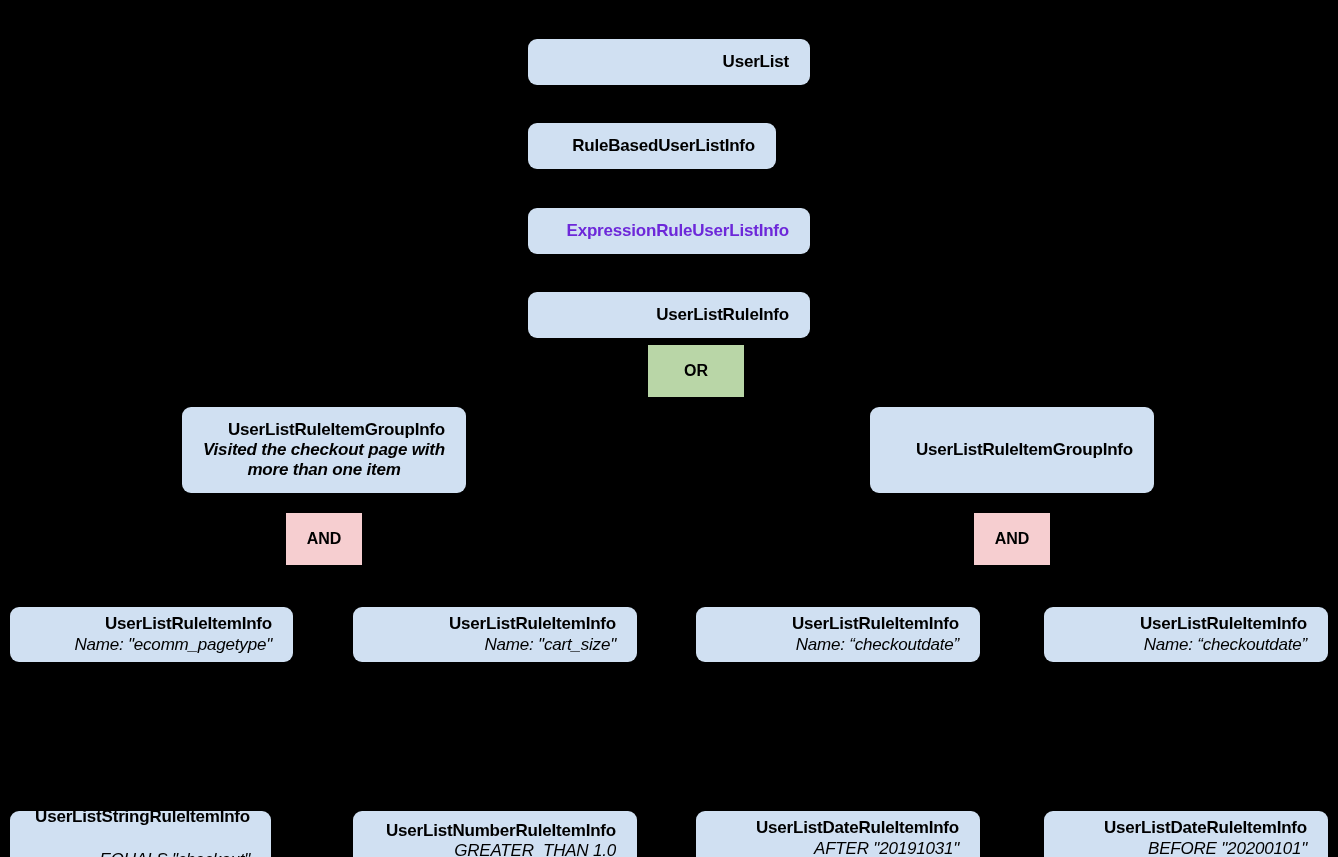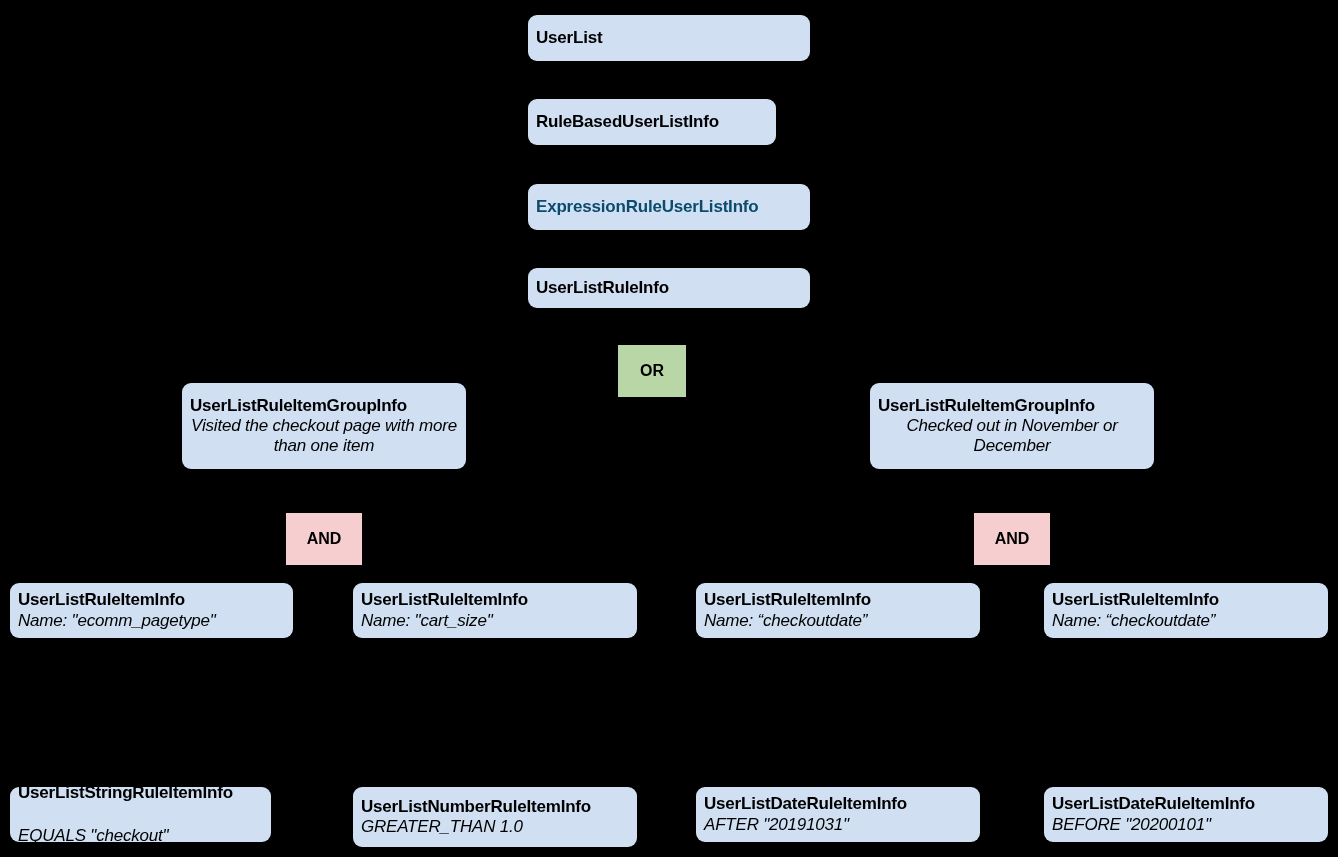--- a/index.html
+++ b/index.html
@@ -18,40 +18,42 @@
     background: #000000;
     overflow: hidden;
   }
   .node {
     position: absolute;
     box-sizing: border-box;
     background: #d0e0f2;
     border-radius: 9px;
     display: flex;
     flex-direction: column;
-    align-items: flex-start;
+    align-items: flex-end;
     justify-content: center;
     text-align: center;
     color: #000000;
     line-height: 1.18;
-    padding: 2px 8px;
+    padding: 2px 21px;
+    margin-top: 24px;
   }
   .node .title {
     font-weight: bold;
     font-size: 17px;
     letter-spacing: -0.2px;
     white-space: nowrap;
   }
   .node .subtitle {
     font-style: italic;
     font-size: 17px;
     letter-spacing: -0.2px;
   }
   .node.wrap .subtitle {
     white-space: normal;
+    font-weight: bold;
   }
   .op {
     position: absolute;
     box-sizing: border-box;
     border-radius: 0;
     display: flex;
     align-items: center;
     justify-content: center;
     font-weight: bold;
     font-size: 16px;
@@ -108,33 +110,32 @@
         <polygon points="1181,778 1191,778 1186,787" fill="#000000"></polygon>
       </g>
   </svg>
   <div id="node-layer">
       <div class="node" style="left: 528px; top: 15px; width: 282px; height: 46px; background: rgb(208, 224, 242); color: rgb(0, 0, 0);">
         <div class="title">UserList</div>
       </div>
       <div class="node" style="left: 528px; top: 99px; width: 248px; height: 46px; background: rgb(208, 224, 242); color: rgb(0, 0, 0);">
         <div class="title">RuleBasedUserListInfo</div>
       </div>
-      <div class="node" style="left: 528px; top: 184px; width: 282px; height: 46px; background: rgb(208, 224, 242); color: #0c4a6e;">
+      <div class="node" style="left: 528px; top: 184px; width: 282px; height: 46px; background: rgb(208, 224, 242); color: #6d28d9;">
         <div class="title">ExpressionRuleUserListInfo</div>
       </div>
-      <div class="node" style="left: 528px; top: 268px; width: 282px; height: 40px; background: rgb(208, 224, 242); color: rgb(0, 0, 0);">
+      <div class="node" style="left: 528px; top: 268px; width: 282px; height: 46px; background: rgb(208, 224, 242); color: rgb(0, 0, 0);">
         <div class="title">UserListRuleInfo</div>
       </div>
       <div class="node wrap" style="left: 182px; top: 383px; width: 284px; height: 86px; background: rgb(208, 224, 242); color: rgb(0, 0, 0);">
         <div class="title">UserListRuleItemGroupInfo</div>
         <div class="subtitle">Visited the checkout page with more than one item</div>
       </div>
       <div class="node wrap" style="left: 870px; top: 383px; width: 284px; height: 86px; background: rgb(208, 224, 242); color: rgb(0, 0, 0);">
         <div class="title">UserListRuleItemGroupInfo</div>
-        <div class="subtitle">Checked out in November or December</div>
       </div>
       <div class="node" style="left: 10px; top: 583px; width: 283px; height: 55px; background: rgb(208, 224, 242); color: rgb(0, 0, 0);">
         <div class="title">UserListRuleItemInfo</div>
         <div class="subtitle">Name: "ecomm_pagetype"</div>
       </div>
       <div class="node" style="left: 353px; top: 583px; width: 284px; height: 55px; background: rgb(208, 224, 242); color: rgb(0, 0, 0);">
         <div class="title">UserListRuleItemInfo</div>
         <div class="subtitle">Name: "cart_size"</div>
       </div>
       <div class="node" style="left: 696px; top: 583px; width: 284px; height: 55px; background: rgb(208, 224, 242); color: rgb(0, 0, 0);">
@@ -154,17 +155,17 @@
         <div class="subtitle">GREATER_THAN 1.0</div>
       </div>
       <div class="node" style="left: 696px; top: 787px; width: 284px; height: 55px; background: rgb(208, 224, 242); color: rgb(0, 0, 0);">
         <div class="title">UserListDateRuleItemInfo</div>
         <div class="subtitle">AFTER "20191031"</div>
       </div>
       <div class="node" style="left: 1044px; top: 787px; width: 284px; height: 55px; background: rgb(208, 224, 242); color: rgb(0, 0, 0);">
         <div class="title">UserListDateRuleItemInfo</div>
         <div class="subtitle">BEFORE "20200101"</div>
       </div>
-      <div class="op or" style="left: 618px; top: 345px; width: 68px; height: 52px; background: rgb(185, 214, 167);">OR</div>
+      <div class="op or" style="left: 648px; top: 345px; width: 96px; height: 52px; background: rgb(185, 214, 167);">OR</div>
       <div class="op and" style="left: 286px; top: 513px; width: 76px; height: 52px; background: rgb(246, 206, 208);">AND</div>
       <div class="op and" style="left: 974px; top: 513px; width: 76px; height: 52px; background: rgb(246, 206, 208);">AND</div>
     </div>
 </div>
 
 </body></html>

